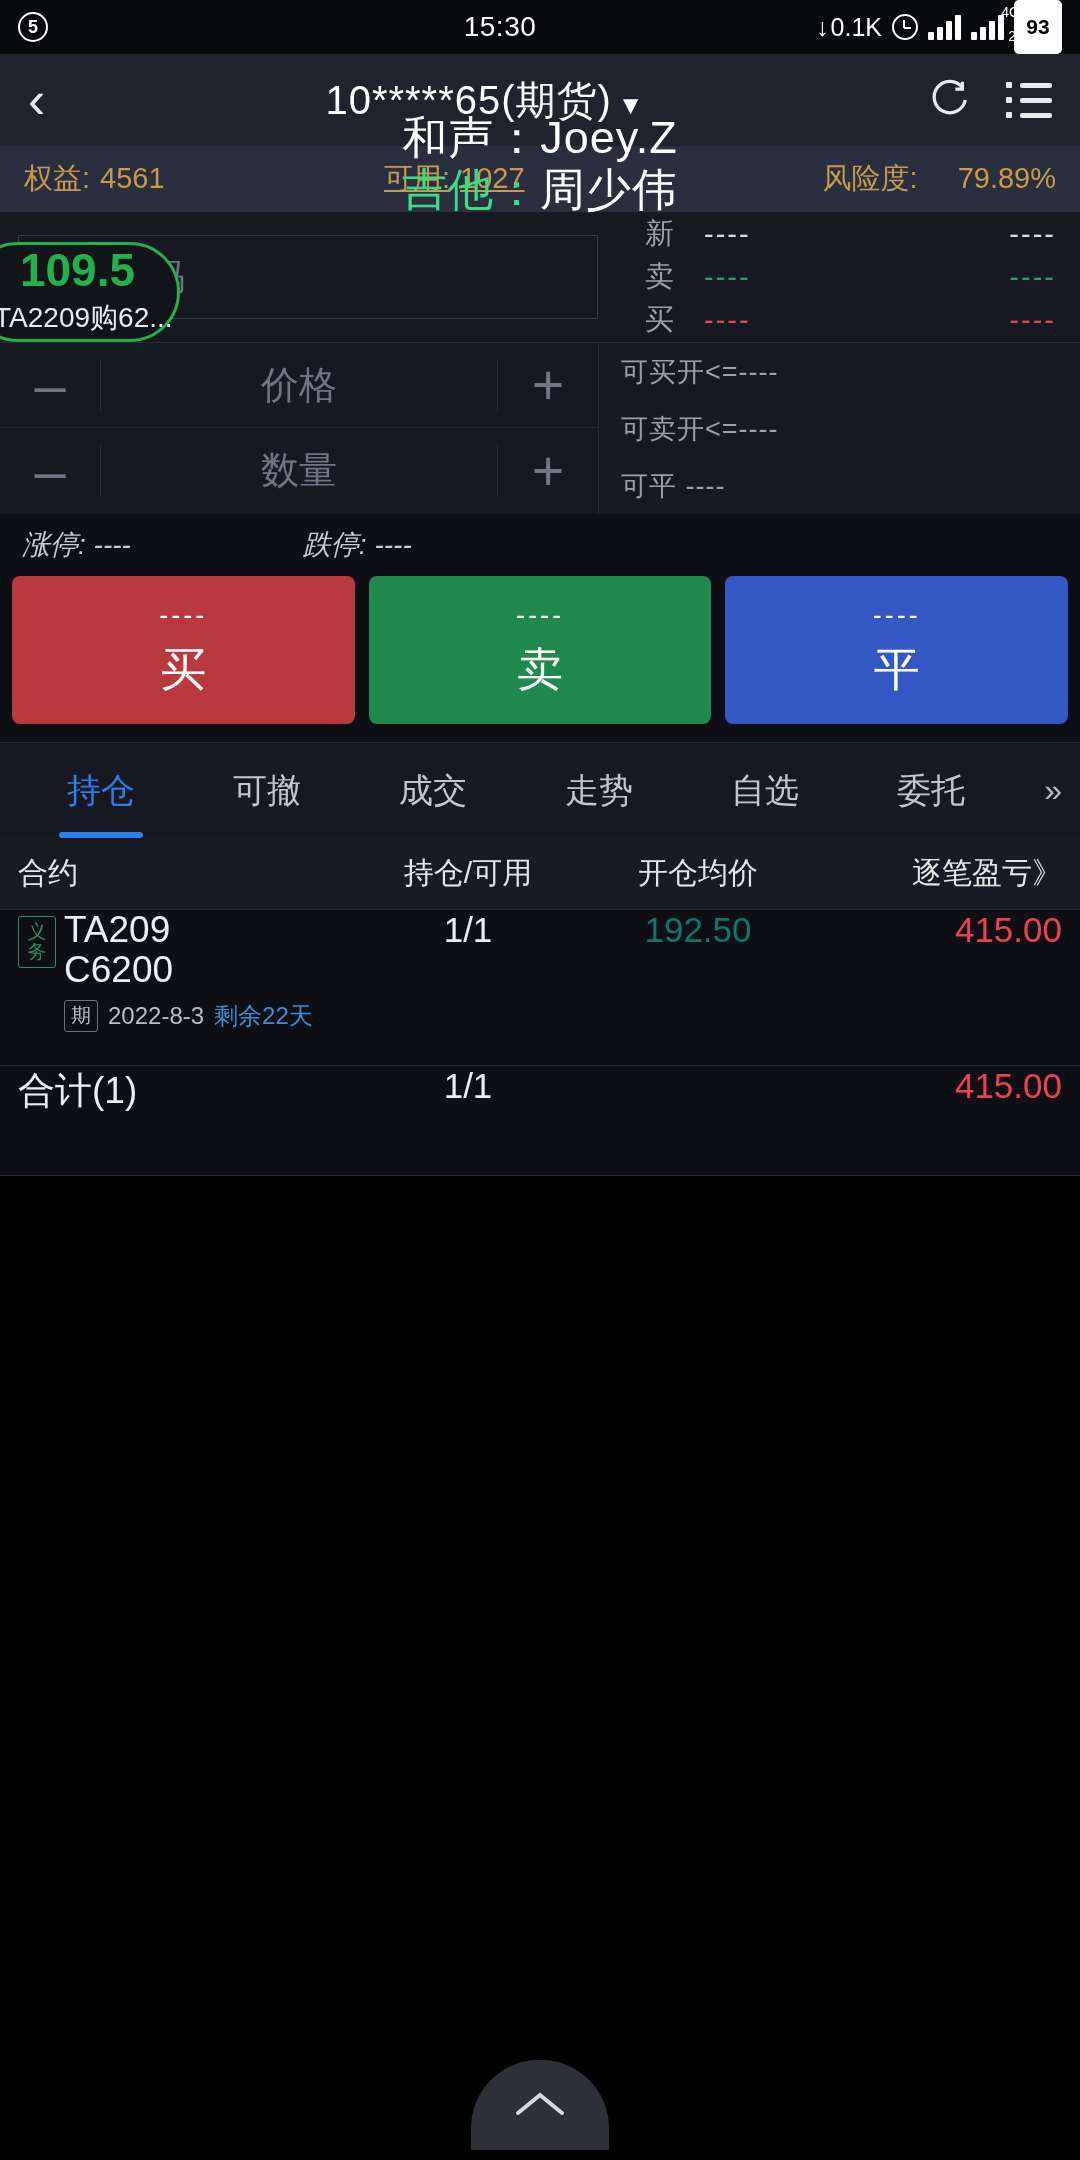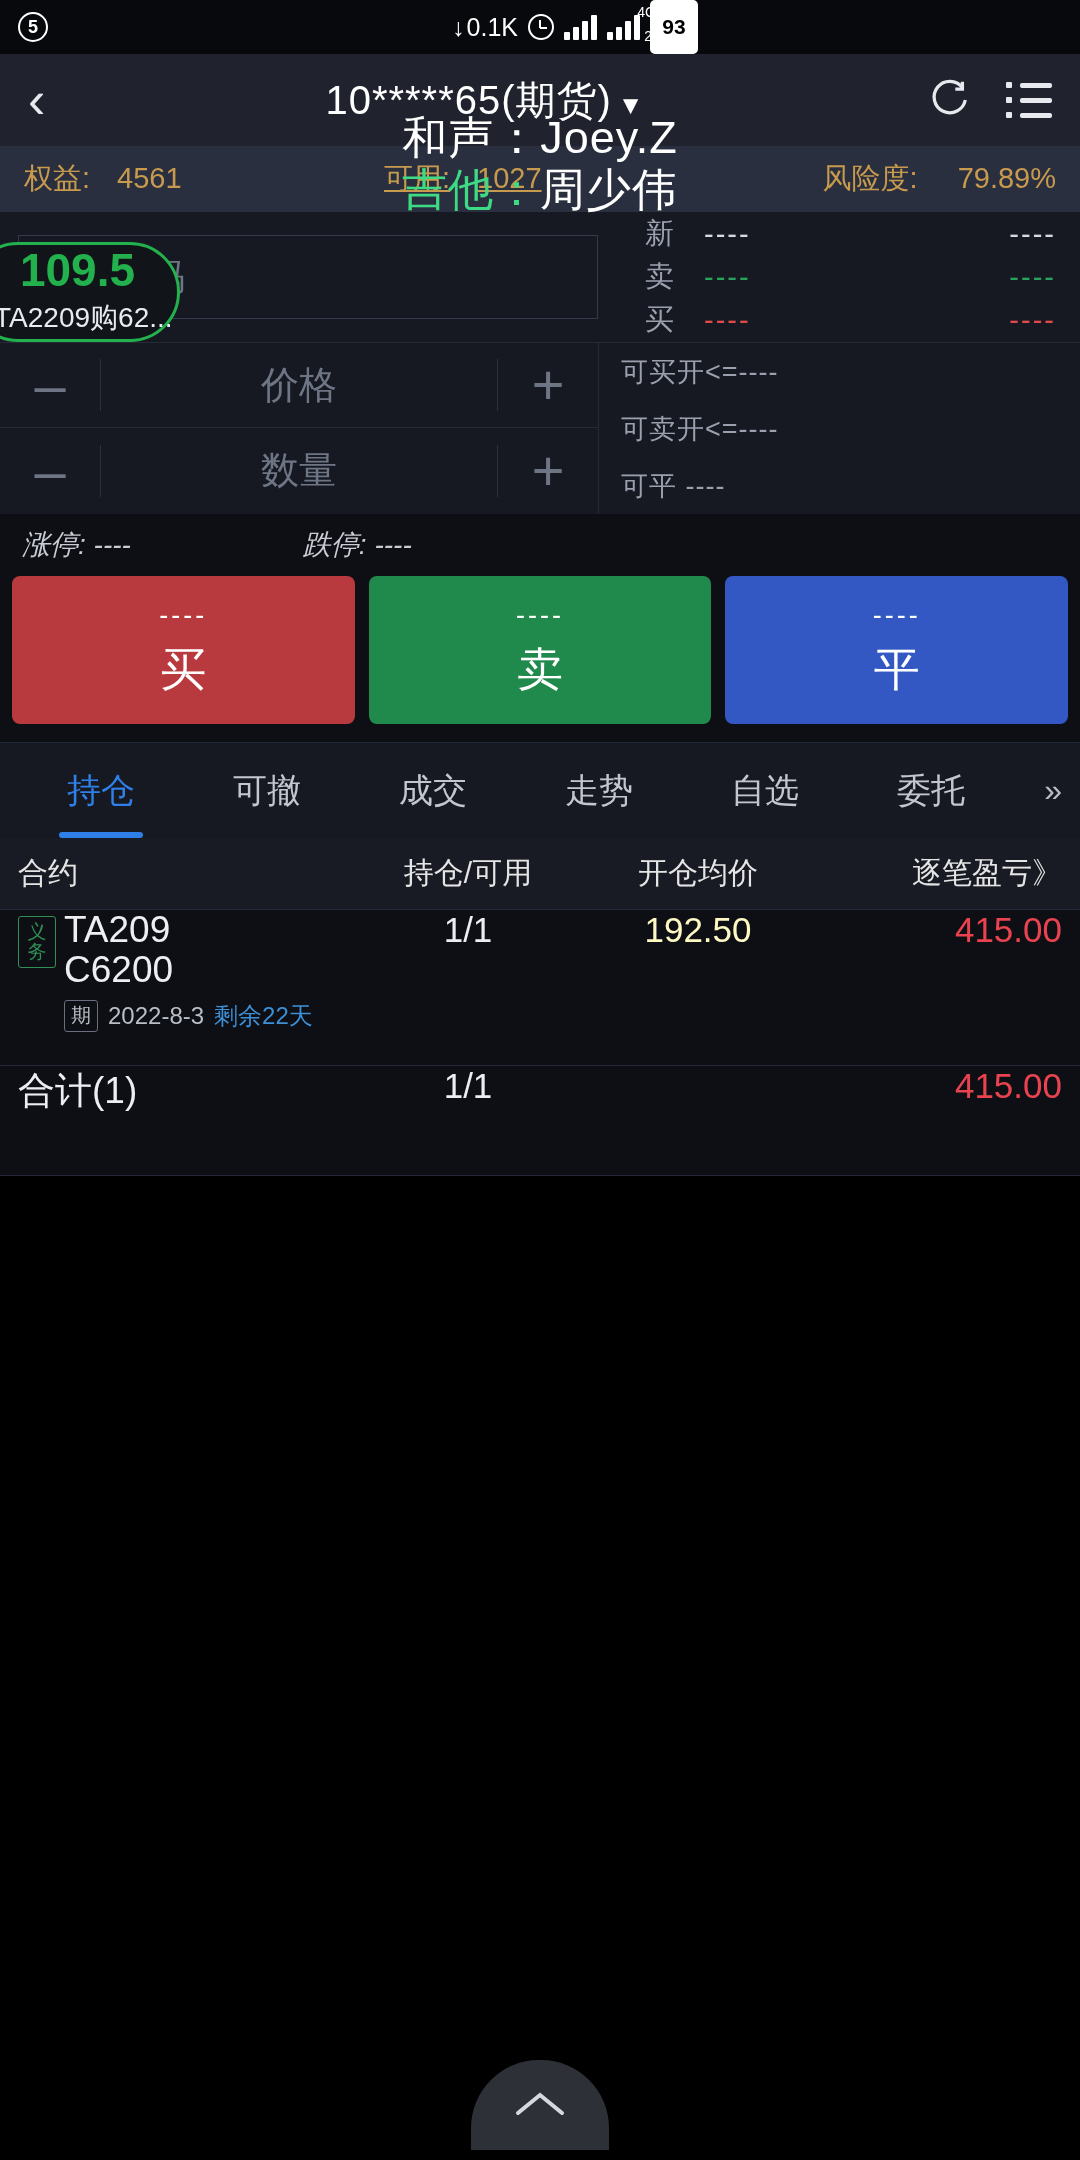--- a/index.html
+++ b/index.html
@@ -80,21 +80,21 @@
 
   
   .acctbar {
     height: 66px;
     background: #2a2f3f;
     display: flex; align-items: center;
     color: #c79a4e;
     font-size: 29px;
     padding: 0 24px;
   }
-  .acct-cell { display: flex; align-items: baseline; gap: 27px; }
+  .acct-cell { display: flex; align-items: baseline; gap: 10px; }
   .acct-1 { width: 360px; }
   .acct-2 { flex: 1; text-decoration: underline; }
   .acct-3 { display: flex; align-items: baseline; gap: 40px; }
 
   
   .order-area { background: #161922; padding: 0; }
   .row-contract {
     display: flex; align-items: center;
     height: 130px;
     padding: 0 0 0 18px;
@@ -225,21 +225,21 @@
   }
   .tag-period {
     border-color: #6a6f7d; color: #b9bdc6;
     width: 34px; min-height: 32px; font-size: 20px; margin-top: 0;
   }
   .contract-name { color: #eceef2; font-size: 37px; line-height: 1.08; }
   .sub-line { display: flex; align-items: center; gap: 10px; margin-top: 10px; }
   .sub-date { color: #b9bdc6; font-size: 24px; }
   .sub-left { color: #3d8fd6; font-size: 24px; }
   .td-c2 { width: 220px; text-align: center; color: #eceef2; font-size: 35px; }
-  .td-c3 { width: 240px; text-align: center; color: #fef9c3; font-size: 35px; }
+  .td-c3 { width: 240px; text-align: center; color: #0f766e; font-size: 35px; }
   .td-c4 { flex: 1; text-align: right; color: #e8434f; font-size: 35px; }
   .sumrow { min-height: 110px; }
   .sum-label { color: #eceef2; font-size: 37px; }
 
   
   .overlay { position: absolute; pointer-events: none; }
   .ov1 {
     top: 108px; left: 0; width: 1080px; text-align: center;
     color: #ffffff; font-size: 45px; letter-spacing: 1px;
   }
@@ -279,20 +279,21 @@
 </style>
 </head>
 <body>
 
 <div id="screen">
 
   <div class="statusbar">
     <div class="sb-left">
       <span class="badge-circle">5</span>
     </div>
+    <div class="sb-mid">15:30</div>
     <div class="sb-right">
       <span class="dl">
         <span>↓</span>
           <span>0.1K</span>
       </span>
       <span class="alarm"></span>
       <span class="sig">
           <i></i>
           <i></i>
           <i></i>

